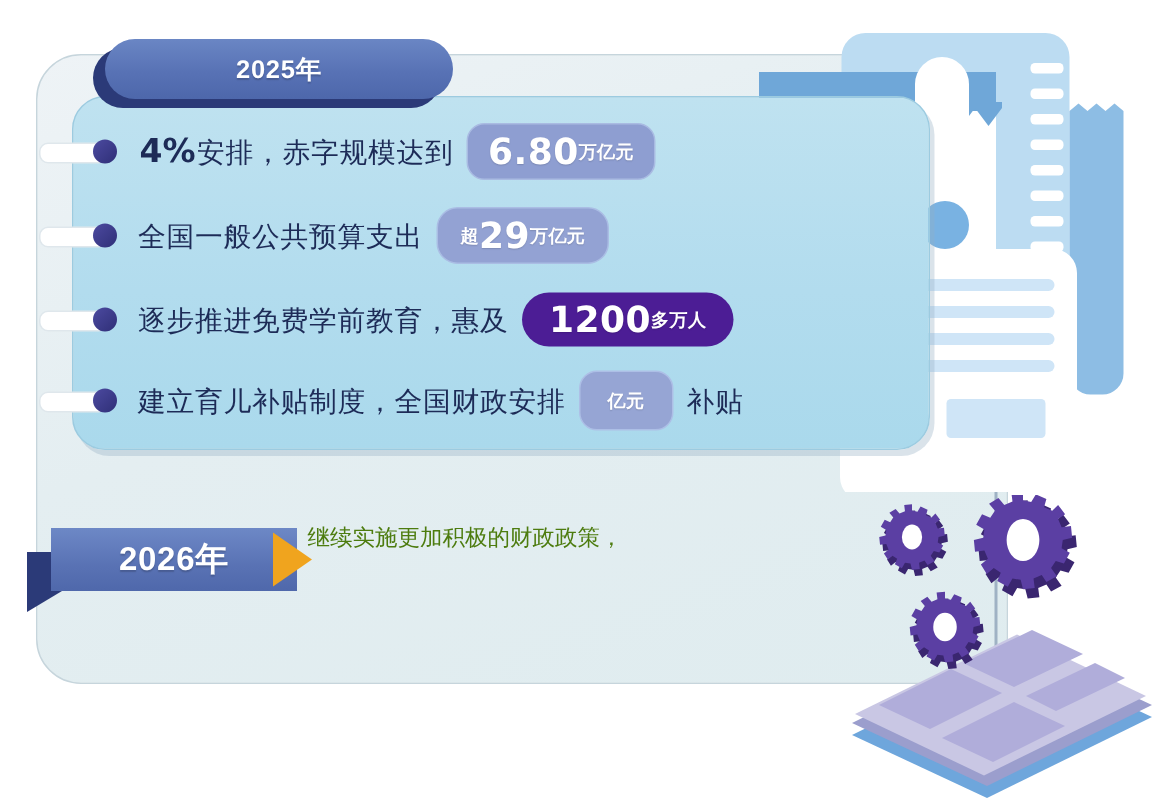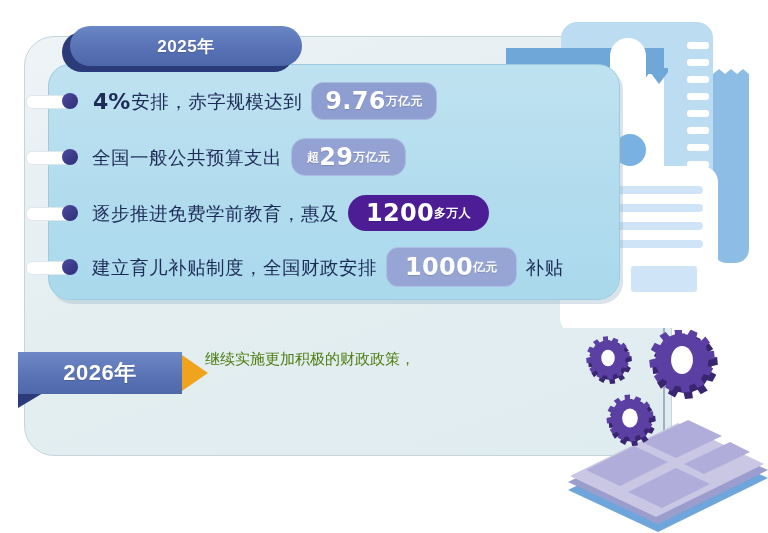--- a/index.html
+++ b/index.html
@@ -108,21 +108,21 @@
   .mg-l{margin-left:9px;}
   .mg-r{margin-right:9px;}
 
   
   .band-2026{position:absolute;left:18px;top:352px;width:180px;height:42px;}
   .band-2026 .shadow{
     position:absolute;left:0;top:16px;width:40px;height:40px;
     background:#2b3a78;clip-path:polygon(0 0,100% 0,100% 40%,0 100%);
   }
   .band-2026 .plate{
-    position:absolute;left:0;top:0;width:164px;height:42px;
+    position:absolute;left:16px;top:0;width:164px;height:42px;
     background:linear-gradient(180deg,#6d88c6 0%,#5972b4 60%,#4f68ab 100%);
     display:flex;align-items:center;justify-content:center;
   }
   .band-2026 .plate span{
     color:#ffffff;font-size:22px;font-weight:bold;letter-spacing:.5px;
     text-shadow:0 1px 1px rgba(0,0,0,.18);
   }
   .band-2026 .arrow{
     position:absolute;left:164px;top:3px;width:0;height:0;
     border-top:18px solid transparent;border-bottom:18px solid transparent;
@@ -206,21 +206,21 @@
 
     <div class="row row-r1">
       <div class="marker" style="top:15px">
         <div class="pill"></div>
         <div class="dot"></div>
       </div>
       <div class="row-text">
         <span class="big">4%</span>
         <span class="txt">安排，赤字规模达到</span>
         <span class="vpill lav mg-l">
-          <span class="num">9.76</span>
+          <span class="num">6.80</span>
           <span class="unit">万亿元</span>
         </span>
       </div>
     </div>
 
     <div class="row row-r2">
       <div class="marker" style="top:15px">
         <div class="pill"></div>
         <div class="dot"></div>
       </div>
@@ -249,21 +249,20 @@
     </div>
 
     <div class="row row-r4">
       <div class="marker" style="top:15px">
         <div class="pill"></div>
         <div class="dot"></div>
       </div>
       <div class="row-text">
         <span class="txt">建立育儿补贴制度，全国财政安排</span>
         <span class="vpill lav3 mg-l mg-r">
-          <span class="num">1000</span>
           <span class="unit">亿元</span>
         </span>
         <span class="txt">补贴</span>
       </div>
     </div>
   </div>
 
   <div class="band-2026">
     <div class="shadow"></div>
     <div class="plate">

